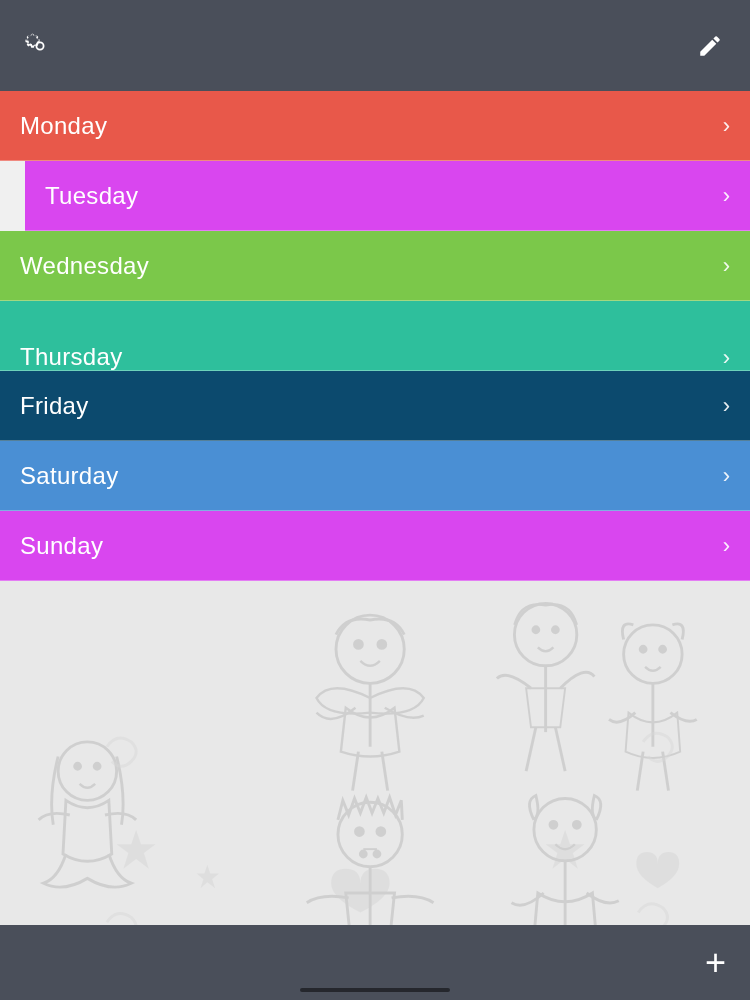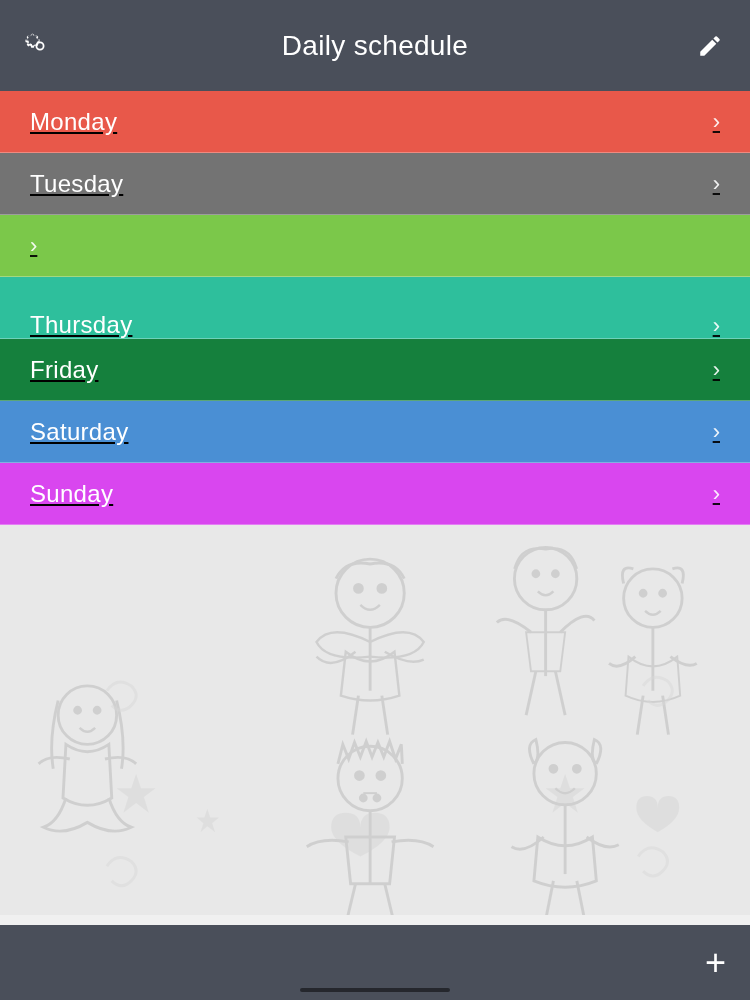--- a/index.html
+++ b/index.html
@@ -70,26 +70,25 @@
     
     .days-container {
       display: flex;
       flex-direction: column;
     }
 
     .day-row {
       display: flex;
       align-items: center;
       justify-content: space-between;
-      padding: 0 30px;
-      height: 62px;
+      padding: 0 20px;
+      height: 70px;
       cursor: pointer;
       position: relative;
       overflow: hidden;
-      text-decoration: underline;
     }
 
     .day-row::after {
       content: '';
       position: absolute;
       bottom: 0;
       left: 0;
       right: 0;
       height: 1px;
       background: rgba(255,255,255,0.3);
@@ -155,55 +154,55 @@
     .plus-button {
       color: white;
       font-size: 36px;
       line-height: 1;
       cursor: pointer;
       font-weight: 200;
     }
 
     
     .row-monday    { background: #e8584a; }
-    .row-tuesday   { background: #737373; }
+    .row-tuesday   { background: #d946ef; margin-left: 25px; }
     .row-wednesday { background: #7bc84a; }
     .row-thursday  { background: #2ebf9c; align-items: flex-end; }
-    .row-friday    { background: #15803d; }
+    .row-friday    { background: #0c4a6e; }
     .row-saturday  { background: #4a8fd4; }
     .row-sunday    { background: #d946ef; }
   </style>
 </head>
 <body>
 
 <div class="header">
   <div class="header-icon-left">
     <svg class="gear-svg" viewBox="0 0 100 100" xmlns="http://www.w3.org/2000/svg">
       <path d="M50 35a15 15 0 1 0 0 30 15 15 0 0 0 0-30zm0 24a9 9 0 1 1 0-18 9 9 0 0 1 0 18z"></path>
       <path d="M94.3 56.8l-9.3-1.8c-.6-2-1.4-3.9-2.5-5.7l5.3-7.8a3 3 0 0 0-.4-3.8l-8.1-8.1a3 3 0 0 0-3.8-.4l-7.8 5.3a27.8 27.8 0 0 0-5.7-2.5l-1.8-9.3A3 3 0 0 0 57.5 21h-15a3 3 0 0 0-2.9 2.7l-1.8 9.3c-2 .6-3.9 1.4-5.7 2.5l-7.8-5.3a3 3 0 0 0-3.8.4l-8.1 8.1a3 3 0 0 0-.4 3.8l5.3 7.8a27.8 27.8 0 0 0-2.5 5.7l-9.3 1.8A3 3 0 0 0 3 56.5v15a3 3 0 0 0 2.7 2.9l9.3 1.8c.6 2 1.4 3.9 2.5 5.7l-5.3 7.8a3 3 0 0 0 .4 3.8l8.1 8.1a3 3 0 0 0 3.8.4l7.8-5.3c1.8 1.1 3.7 1.9 5.7 2.5l1.8 9.3a3 3 0 0 0 2.9 2.5h15a3 3 0 0 0 2.9-2.7l1.8-9.3c2-.6 3.9-1.4 5.7-2.5l7.8 5.3a3 3 0 0 0 3.8-.4l8.1-8.1a3 3 0 0 0 .4-3.8l-5.3-7.8c1.1-1.8 1.9-3.7 2.5-5.7l9.3-1.8A3 3 0 0 0 97 71.5v-15a3 3 0 0 0-2.7-2.7zM91 69l-8.5 1.7a3 3 0 0 0-2.2 2.1 22 22 0 0 1-3.2 7.4 3 3 0 0 0-.1 3l4.8 7.1-5.1 5.1-7.1-4.8a3 3 0 0 0-3-.1 22 22 0 0 1-7.4 3.2 3 3 0 0 0-2.1 2.2L55.4 97H48l-1.7-8.5a3 3 0 0 0-2.1-2.2 22 22 0 0 1-7.4-3.2 3 3 0 0 0-3-.1l-7.1 4.8-5.1-5.1 4.8-7.1a3 3 0 0 0-.1-3 22 22 0 0 1-3.2-7.4 3 3 0 0 0-2.2-2.1L9 63.4V56l8.5-1.7a3 3 0 0 0 2.2-2.1 22 22 0 0 1 3.2-7.4 3 3 0 0 0 .1-3l-4.8-7.1 5.1-5.1 7.1 4.8a3 3 0 0 0 3 .1 22 22 0 0 1 7.4-3.2 3 3 0 0 0 2.1-2.2L46 19h7.4l1.7 8.5a3 3 0 0 0 2.1 2.2 22 22 0 0 1 7.4 3.2 3 3 0 0 0 3 .1l7.1-4.8 5.1 5.1-4.8 7.1a3 3 0 0 0 .1 3 22 22 0 0 1 3.2 7.4 3 3 0 0 0 2.2 2.1L91 55v14z" transform="scale(0.5) translate(0, 0)"></path>
     </svg>
   </div>
-  <span class="header-title">Daily schedule</span>
   <div class="header-icon-right">
     <svg viewBox="0 0 24 24" width="26" height="26" fill="white" xmlns="http://www.w3.org/2000/svg">
       <path d="M3 17.25V21h3.75L17.81 9.94l-3.75-3.75L3 17.25zM20.71 7.04a1 1 0 0 0 0-1.41l-2.34-2.34a1 1 0 0 0-1.41 0l-1.83 1.83 3.75 3.75 1.83-1.83z"></path>
     </svg>
   </div>
 </div>
 
 <div class="days-container" id="days-container">
 <div class="day-row row-monday">
       <span class="day-label">Monday</span>
       <span class="chevron-right">›</span>
     </div>
     <div class="day-row row-tuesday">
       <span class="day-label">Tuesday</span>
       <span class="chevron-right">›</span>
     </div>
     <div class="day-row row-wednesday">
+      <span class="day-label">Wednesday</span>
       <span class="chevron-right">›</span>
     </div>
     <div class="day-row row-thursday">
       <span class="day-label">Thursday</span>
       <span class="chevron-right">›</span>
     </div>
     <div class="day-row row-friday">
       <span class="day-label">Friday</span>
       <span class="chevron-right">›</span>
     </div>

